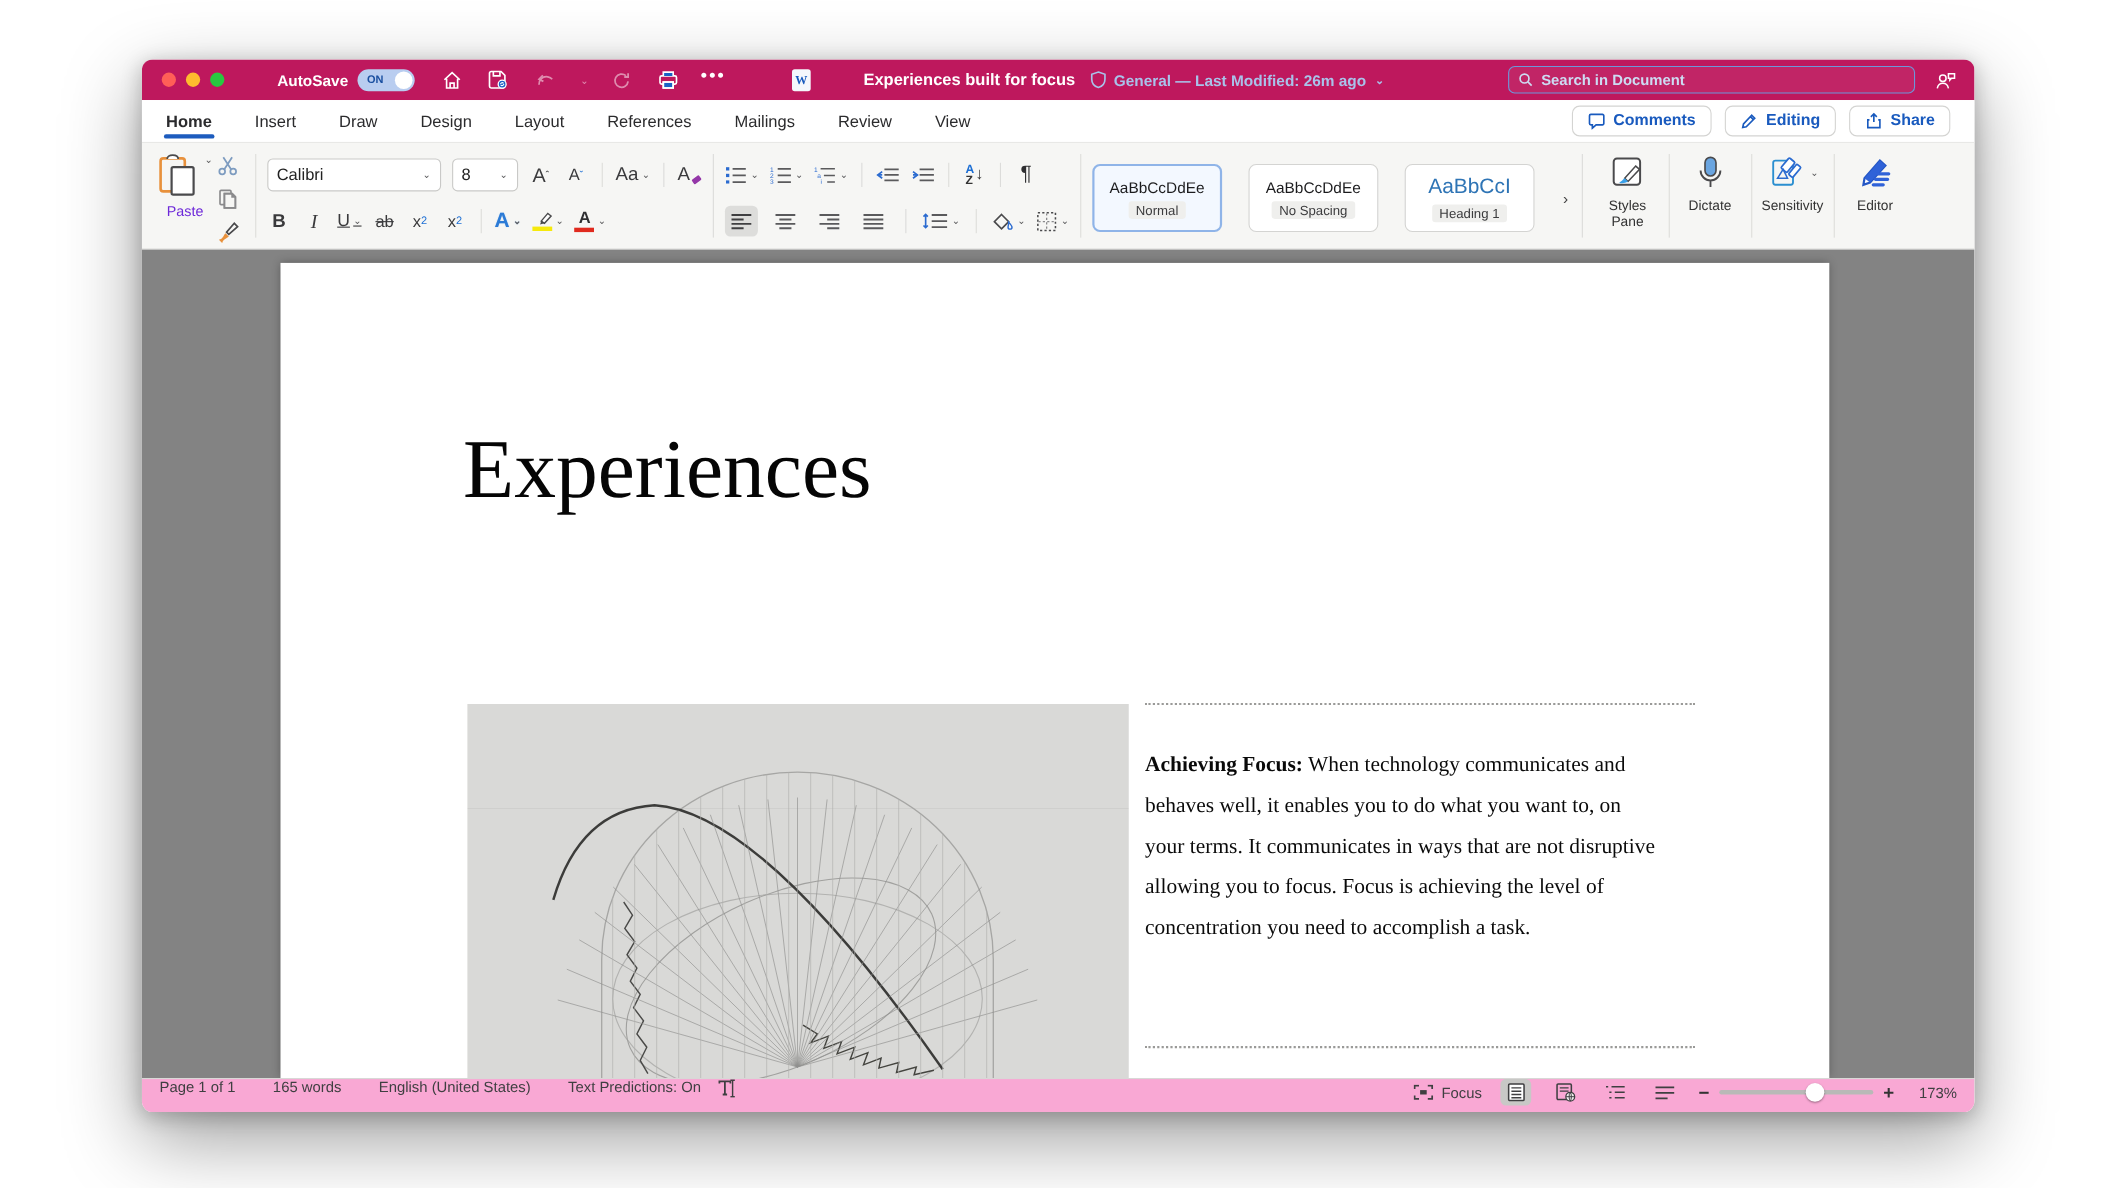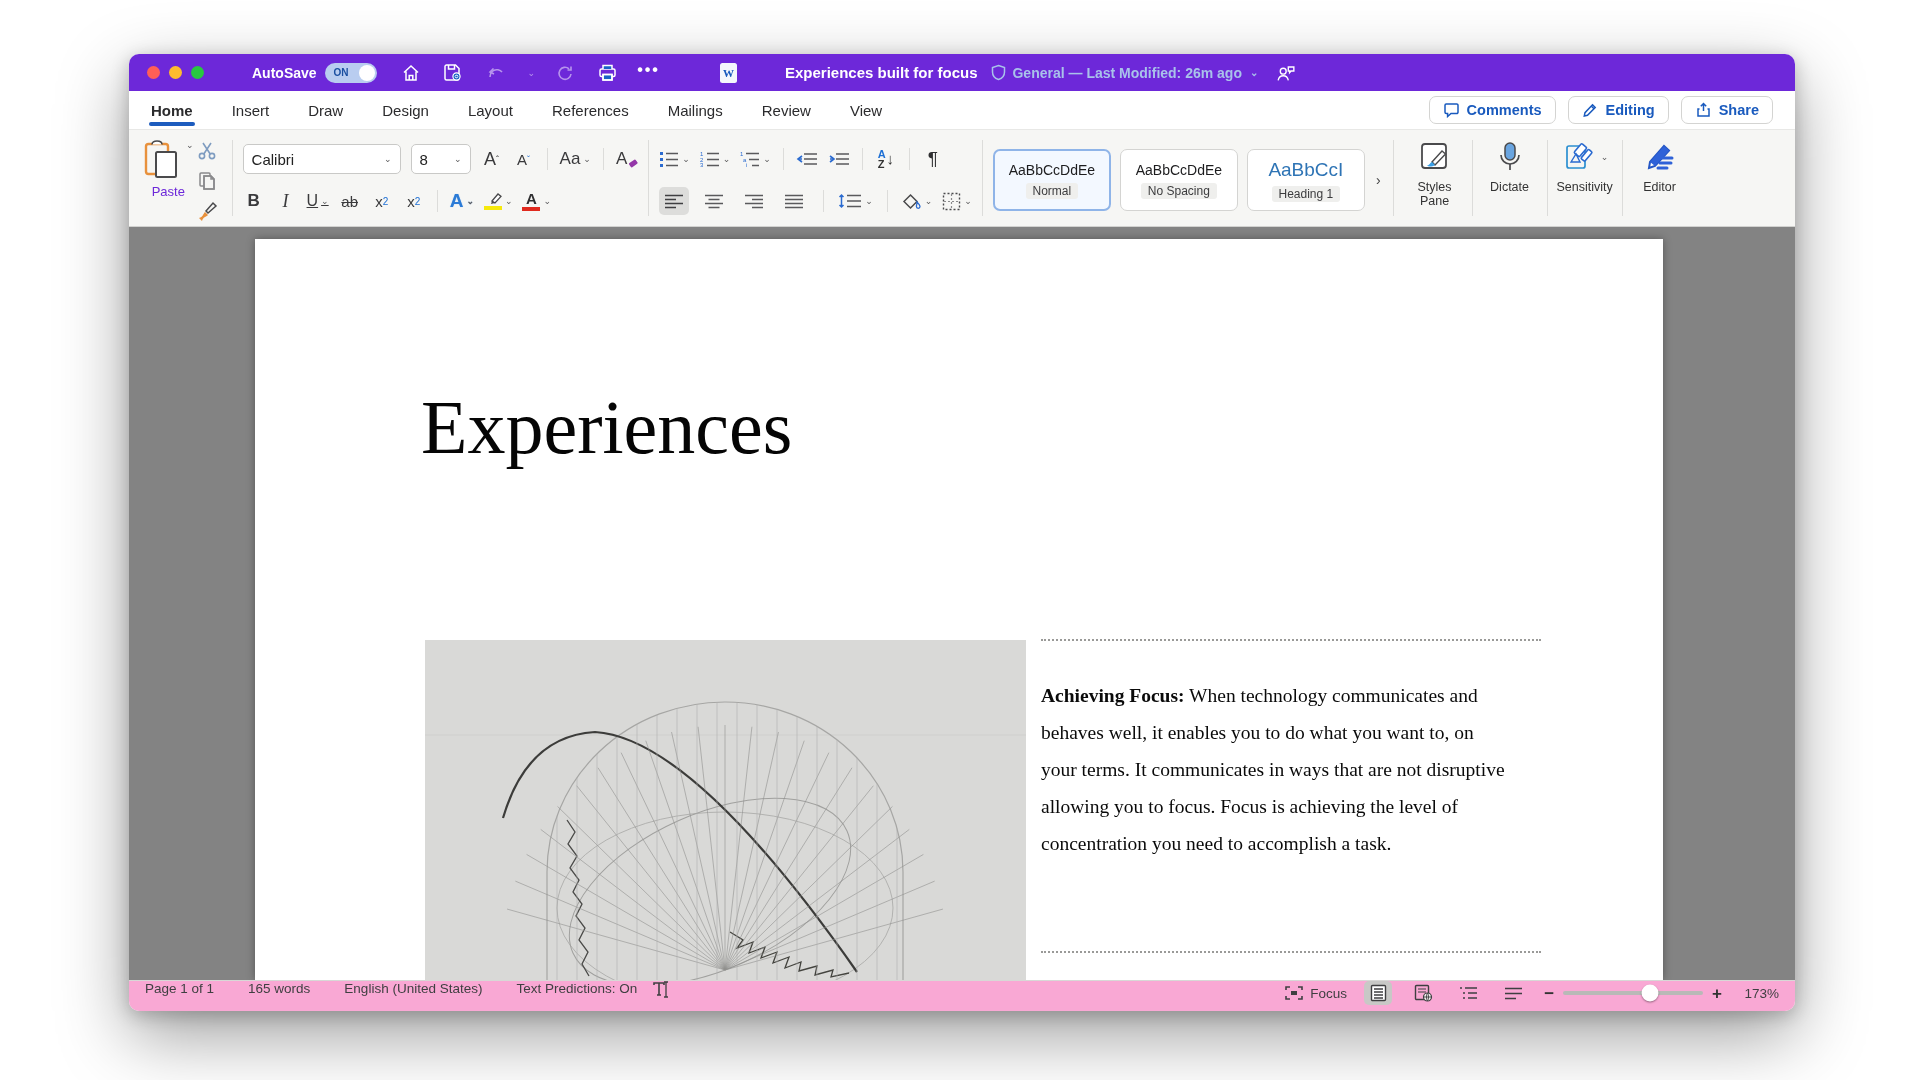--- a/index.html
+++ b/index.html
@@ -3,21 +3,21 @@
 <meta charset="utf-8">
 <style>
   * { margin:0; padding:0; box-sizing:border-box; }
   html,body { width:1920px; height:1080px; background:#fff; font-family:"Liberation Sans", sans-serif; overflow:hidden; }
 
   .window { position:absolute; left:129px; top:54px; width:1666px; height:957px;
     border-radius:10px; box-shadow:0 25px 70px rgba(0,0,0,.38), 0 4px 18px rgba(0,0,0,.22);
     background:#fff; overflow:hidden; }
 
   
-  .titlebar { position:absolute; left:0; top:0; right:0; height:37px; background:#6d28d9;
+  .titlebar { position:absolute; left:0; top:0; right:0; height:37px; background:#be185d;
     display:flex; align-items:center; padding:0 14px; color:#fff; }
   .traffic { display:flex; gap:9px; margin-left:4px; }
   .light { width:13px; height:13px; border-radius:50%; }
   .light.red{ background:#ff5f57; } .light.yellow{ background:#febc2e; } .light.green{ background:#28c840; }
   .autosave { display:flex; align-items:center; gap:8px; margin-left:48px; font-size:14px; font-weight:bold; }
   .as-toggle { width:52px; height:20px; border-radius:10px; background:#b9cdf0; display:flex; align-items:center; position:relative; cursor:default; }
   .as-toggle .on { font-size:10px; font-weight:bold; color:#1a4fa0; margin-left:9px; }
   .as-knob { position:absolute; right:2px; top:2px; width:16px; height:16px; border-radius:50%; background:#fff; }
   .tb-icons { display:flex; align-items:center; gap:18px; margin-left:22px; }
   .tb-icon { display:flex; align-items:center; justify-content:center; width:24px; height:24px; }
@@ -66,21 +66,21 @@
   .underbar { display:flex; flex-direction:column; align-items:center; line-height:1; }
   .underbar .bar { width:18px; height:4px; margin-top:1px; }
   .align-ic.sel { background:#dddddb; border-radius:5px; }
   .align-ic { width:30px; height:28px; display:flex; align-items:center; justify-content:center; }
   .pilcrow { font-size:19px; color:#2f2f31; }
   .sort { display:flex; align-items:center; font-size:11px; font-weight:bold; color:#1d6fd4; line-height:.95; }
   .sort .az { display:flex; flex-direction:column; color:#1d6fd4; }
   .sort .az span:last-child { color:#333; }
   .sort .arr { font-size:15px; color:#333; margin-left:1px; }
 
-  .styles-gallery { display:flex; align-items:center; gap:9px; }
+  .styles-gallery { display:flex; align-items:center; gap:24px; }
   .style-card { width:118px; height:62px; background:#fff; border:1px solid #d4d4d2; border-radius:7px;
     display:flex; flex-direction:column; align-items:center; justify-content:center; gap:5px; }
   .style-card.sel { border:2px solid #8fb4e8; background:#f3f8ff; }
   .style-prev { font-size:14px; color:#1c1c1e; }
   .style-prev.h1 { color:#2e74b5; font-size:19px; }
   .style-name { font-size:12px; color:#3c3c3e; background:#efefed; padding:1px 7px; border-radius:3px; }
   .gal-chev { font-size:14px; color:#444; margin:0 2px; }
 
   .big-btn { display:flex; flex-direction:column; align-items:center; justify-content:flex-start; gap:6px; min-width:62px; padding-top:2px; }
   .big-btn .lbl { font-size:12.5px; color:#333; text-align:center; line-height:1.15; }
@@ -180,20 +180,27 @@
     </div>
 
     <div class="doc-sens">
       <svg width="15" height="17" viewBox="0 0 15 17" fill="none" stroke="#a9c2ea" stroke-width="1.5">
           <path d="M7.5 1.5 13.5 3.5V8c0 4-2.6 6.5-6 7.5-3.4-1-6-3.5-6-7.5V3.5z"></path>
         </svg>
       <span>General — Last Modified: 26m ago</span>
       <span class="chev" style="color:#a9c2ea;">⌄</span>
     </div>
 
+    <div class="search-box">
+      <svg width="15" height="15" viewBox="0 0 15 15" fill="none" stroke="#cddcf3" stroke-width="1.6">
+          <circle cx="6.3" cy="6.3" r="4.3"></circle>
+          <path d="m9.6 9.6 3.6 3.6"></path>
+        </svg>
+      <input type="text" placeholder="Search in Document" style="">
+    </div>
 
     <span class="presence tb-icon">
       <svg width="26" height="22" viewBox="0 0 26 22" fill="none" stroke="#fff" stroke-width="1.5">
           <circle cx="10" cy="9" r="3.2"></circle>
           <path d="M4.5 19c.6-3.2 2.8-5 5.5-5s4.9 1.8 5.5 5" fill="none"></path>
           <path d="M15.5 4.5h6v4.4h-3l-1.6 1.8V8.9h-1.4z" fill="none"></path>
         </svg>
     </span>
   </div>
 

